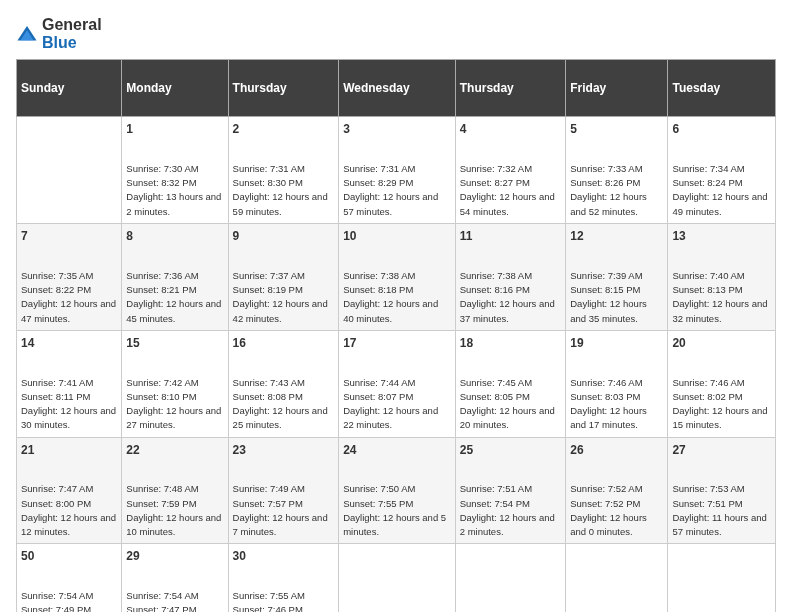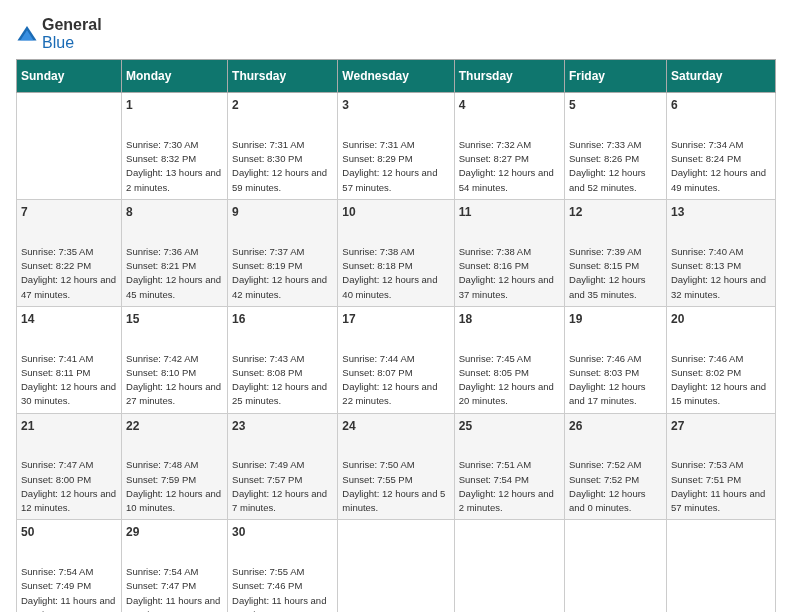--- a/index.html
+++ b/index.html
@@ -26,21 +26,21 @@
       flex-direction: column;
       line-height: 1.1;
     }
     .logo-general {
       font-size: 16px;
       font-weight: bold;
       color: #333;
     }
     .logo-blue {
       font-size: 16px;
-      font-weight: normal;
+      font-weight: bold;
       color: #1a6bb5;
     }
     .logo-icon {
       width: 22px;
       height: 22px;
     }
     .title-block {
       text-align: right;
     }
     .main-title {
@@ -52,23 +52,23 @@
     .subtitle {
       font-size: 14px;
       color: #555;
     }
     table {
       width: 100%;
       border-collapse: collapse;
       font-size: 10.5px;
     }
     thead tr th {
-      background-color: #0f766e;
+      background-color: #404040;
       color: #fff;
-      padding: 9px 4px;
+      padding: 21px 4px;
       text-align: left;
       font-size: 12px;
       font-weight: bold;
       border: 1px solid #aaa;
     }
     tbody tr td {
       border: 1px solid #ccc;
       padding: 4px 4px;
       vertical-align: top;
       color: #333;
@@ -112,21 +112,21 @@
 
 <table>
   <thead>
     <tr>
     <th>Sunday</th>
         <th>Monday</th>
         <th>Thursday</th>
         <th>Wednesday</th>
         <th>Thursday</th>
         <th>Friday</th>
-        <th>Saturday</th>
+        <th>Tuesday</th>
       </tr>
   </thead>
   <tbody id="calendar-body">
   <tr>
         <td></td>
         <td>
           <span class="day-number">1</span>
           <div class="day-info">Sunrise: 7:30 AM<br>Sunset: 8:32 PM<br>Daylight: 13 hours and 2 minutes.</div>
         </td>
         <td>

